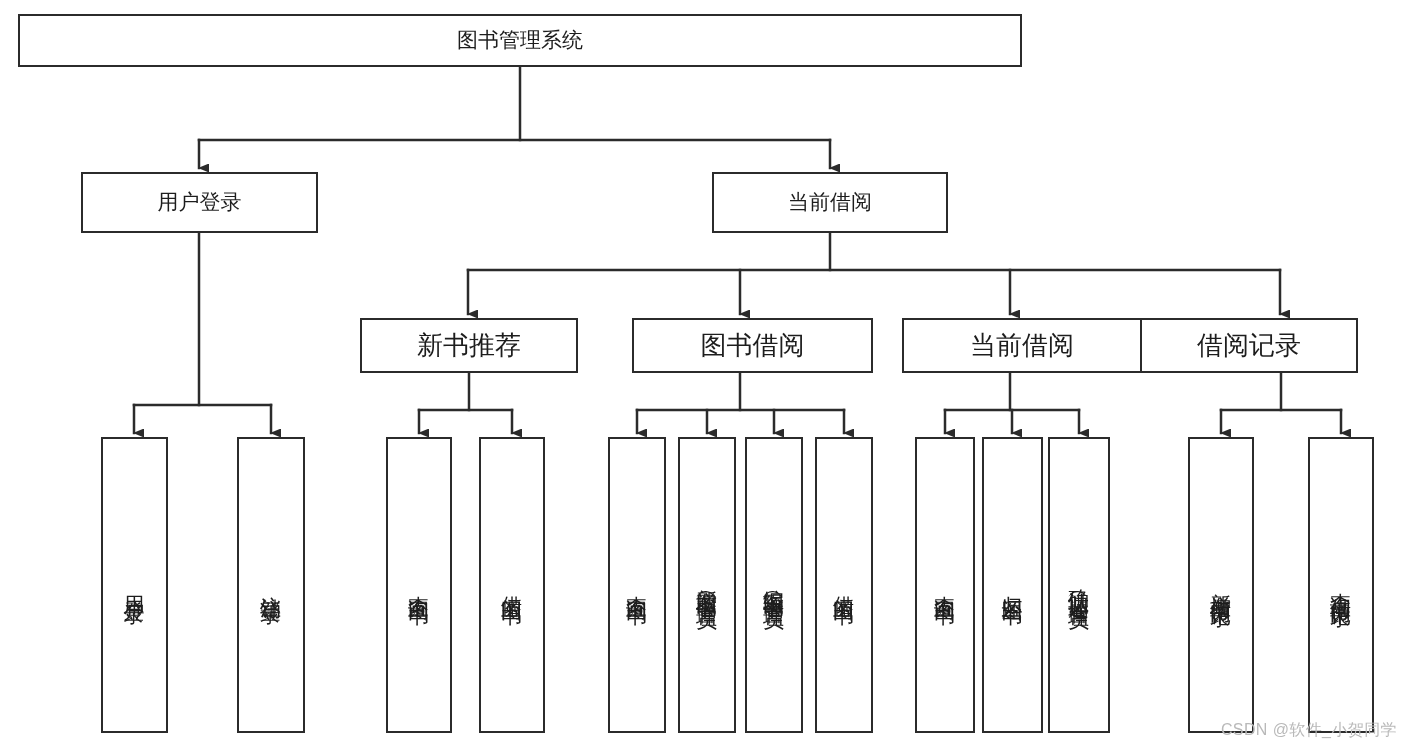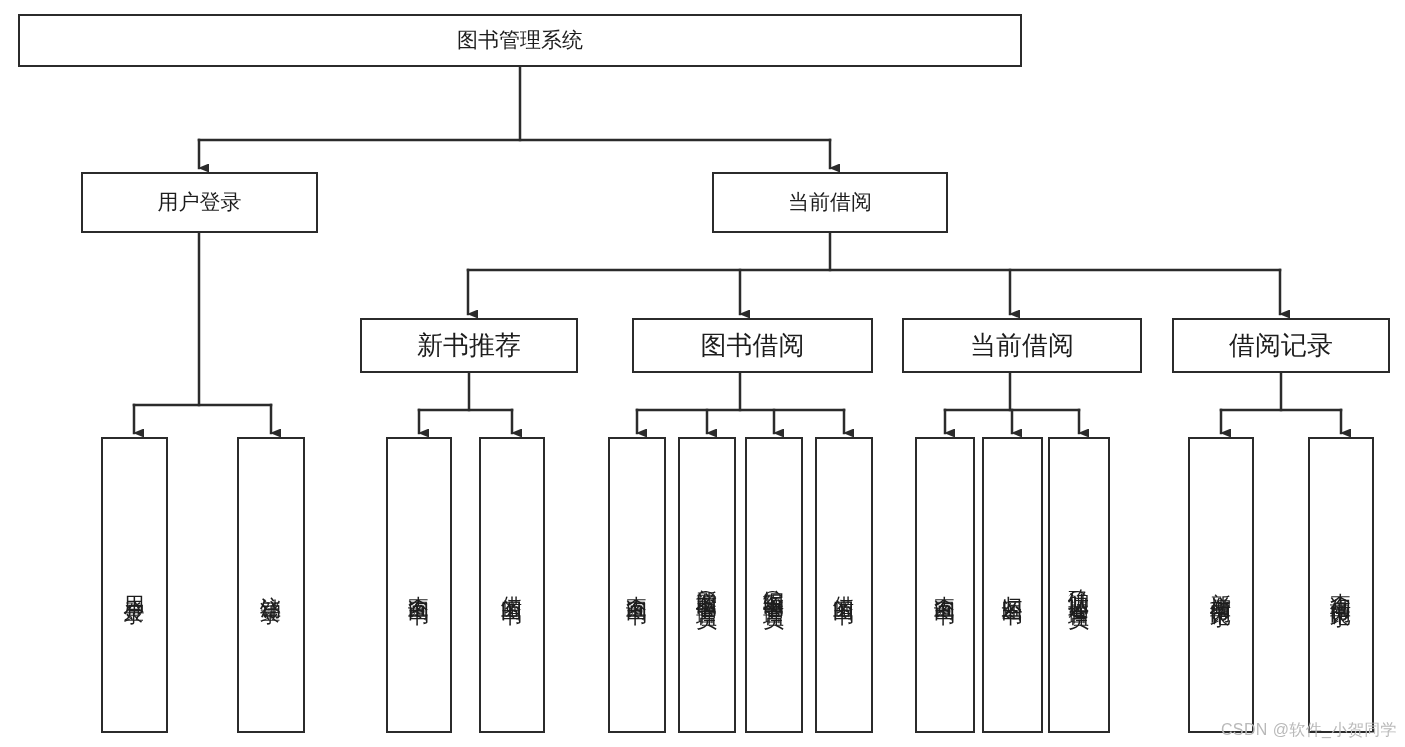--- a/index.html
+++ b/index.html
@@ -141,21 +141,21 @@
 
   <div class="node level3" style="left:360px; top:318px; width:218px; height:55px;">
     <span class="node-label">新书推荐</span>
   </div>
   <div class="node level3" style="left:632px; top:318px; width:241px; height:55px;">
     <span class="node-label">图书借阅</span>
   </div>
   <div class="node level3" style="left:902px; top:318px; width:240px; height:55px;">
     <span class="node-label">当前借阅</span>
   </div>
-  <div class="node level3" style="left:1172px; top:318px; width:218px; height:55px;">
+  <div class="node level3" style="left:1140px; top:318px; width:218px; height:55px;">
     <span class="node-label">借阅记录</span>
   </div>
 
   <div class="node leaf" style="left:101px; top:437px; width:67px; height:296px;">
     <span class="node-label">用户登录</span>
   </div>
   <div class="node leaf" style="left:237px; top:437px; width:68px; height:296px;">
     <span class="node-label">注销登录</span>
   </div>
   <div class="node leaf" style="left:386px; top:437px; width:66px; height:296px;">

